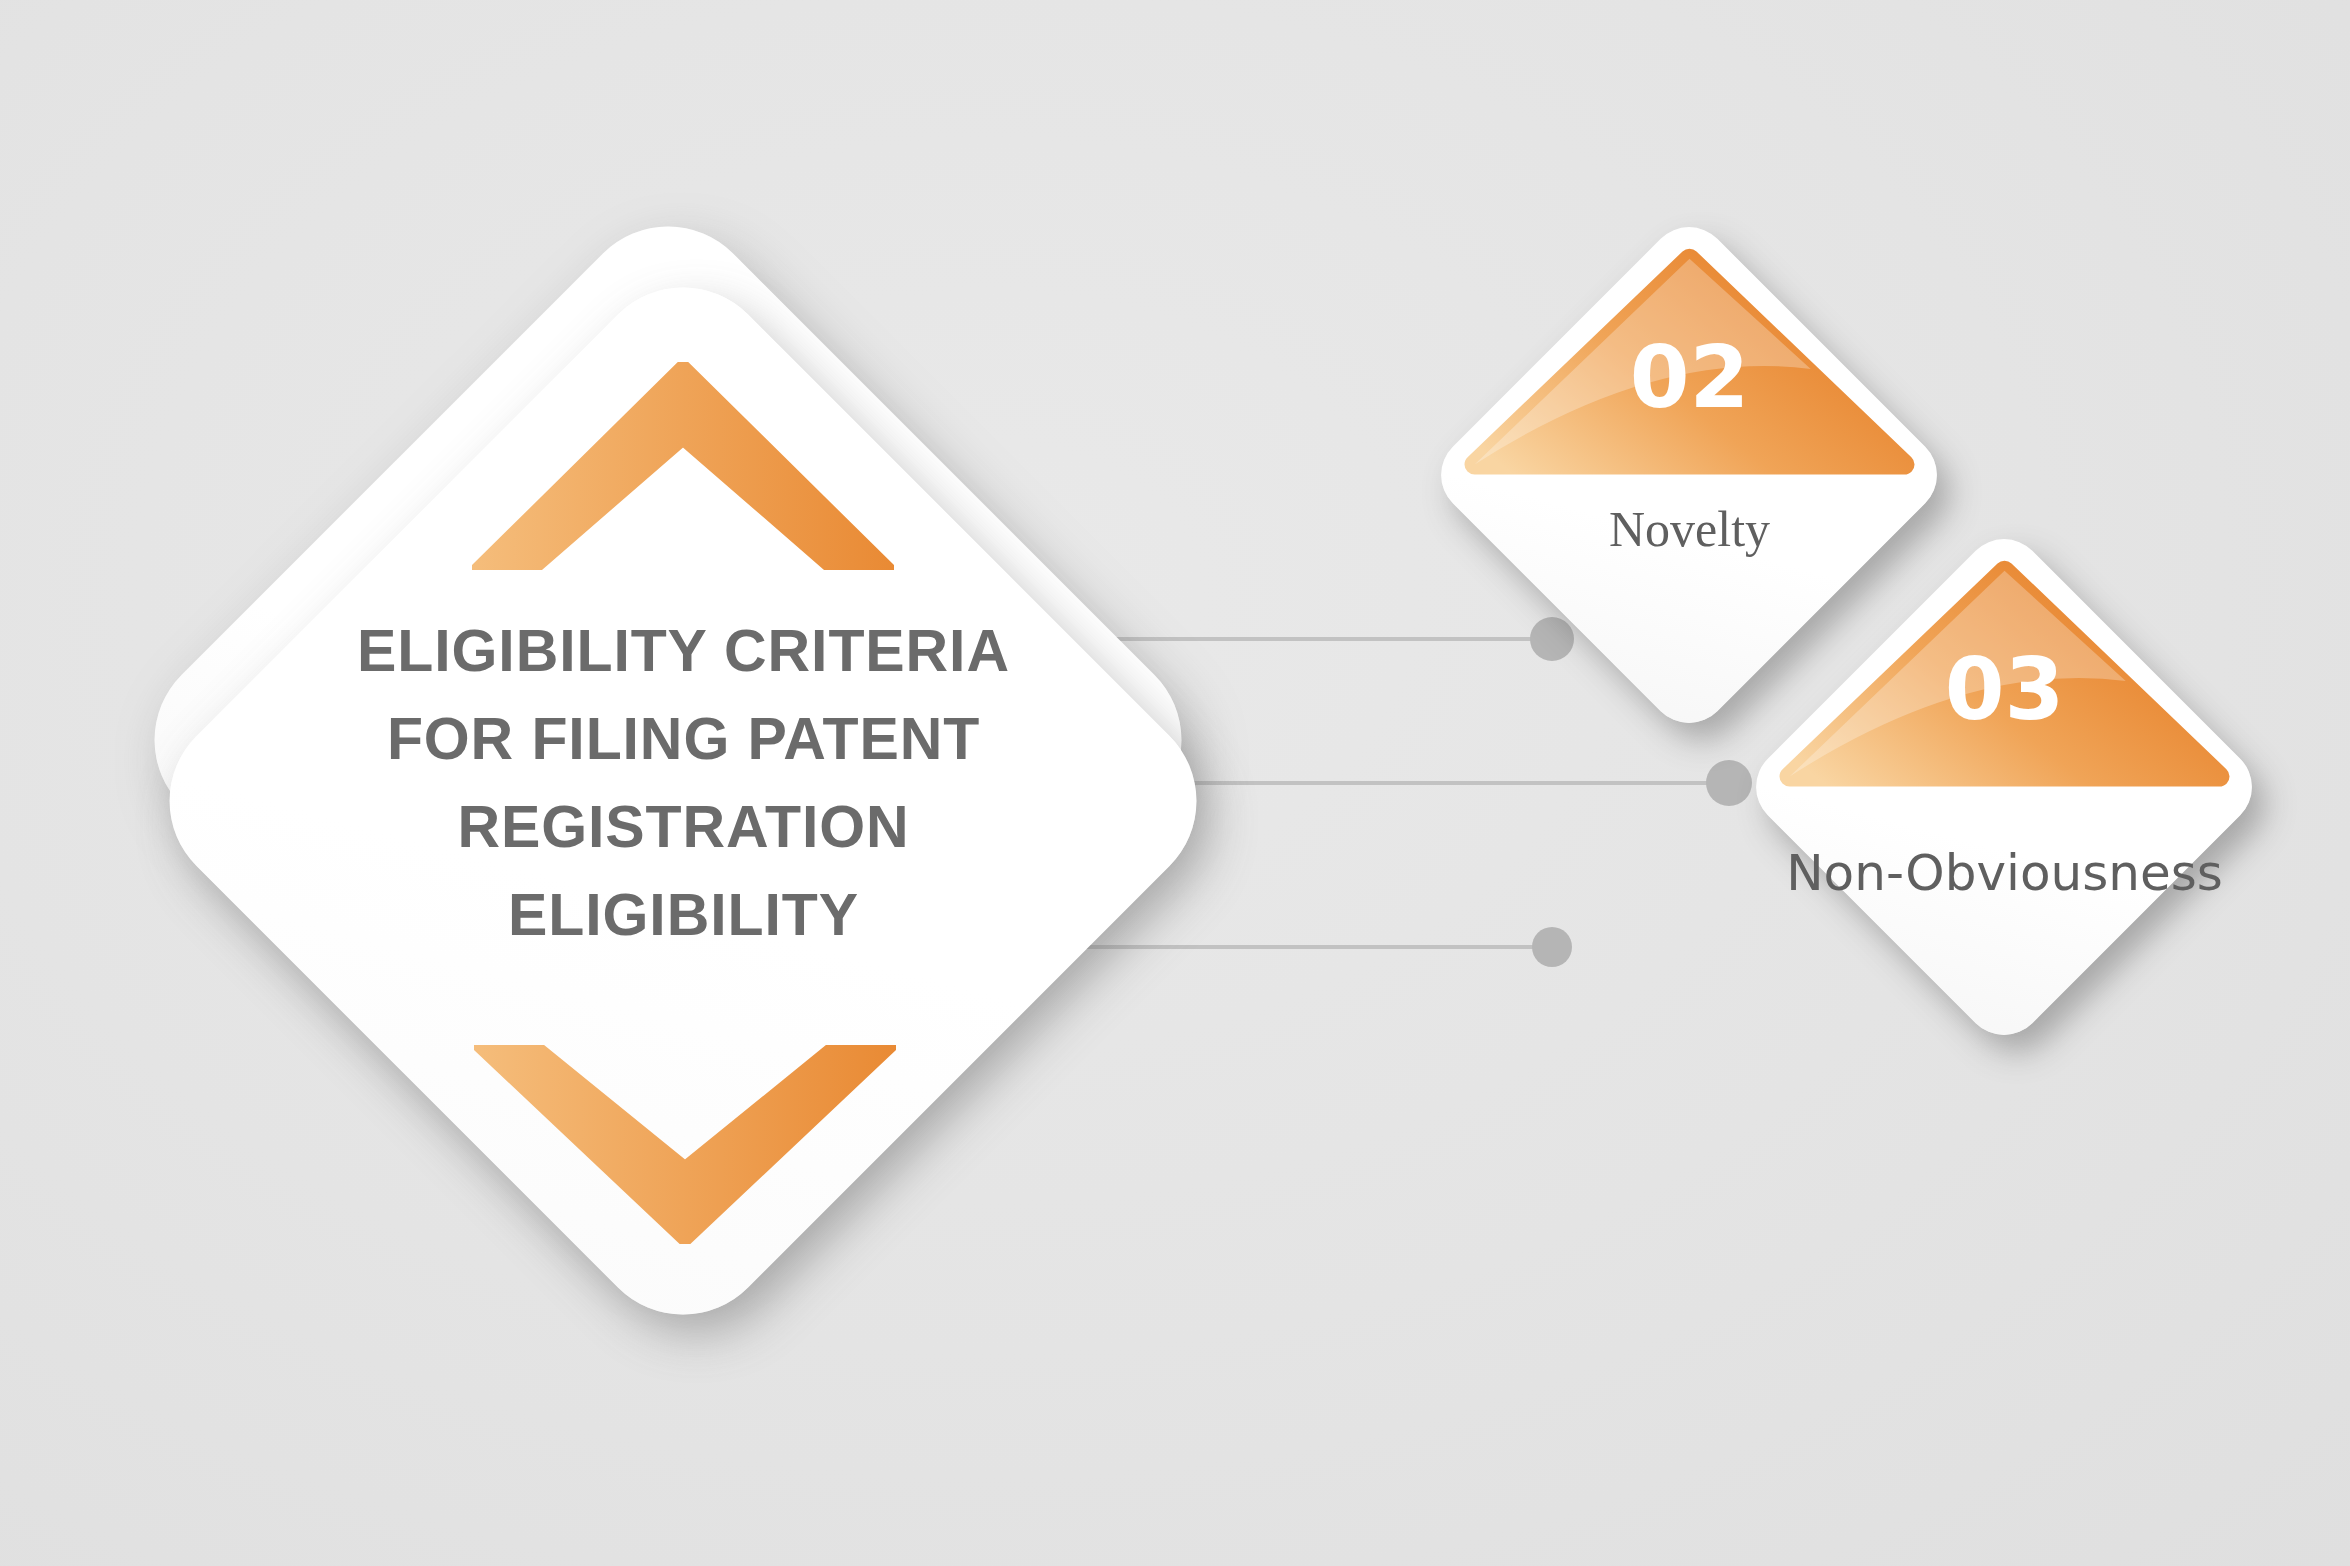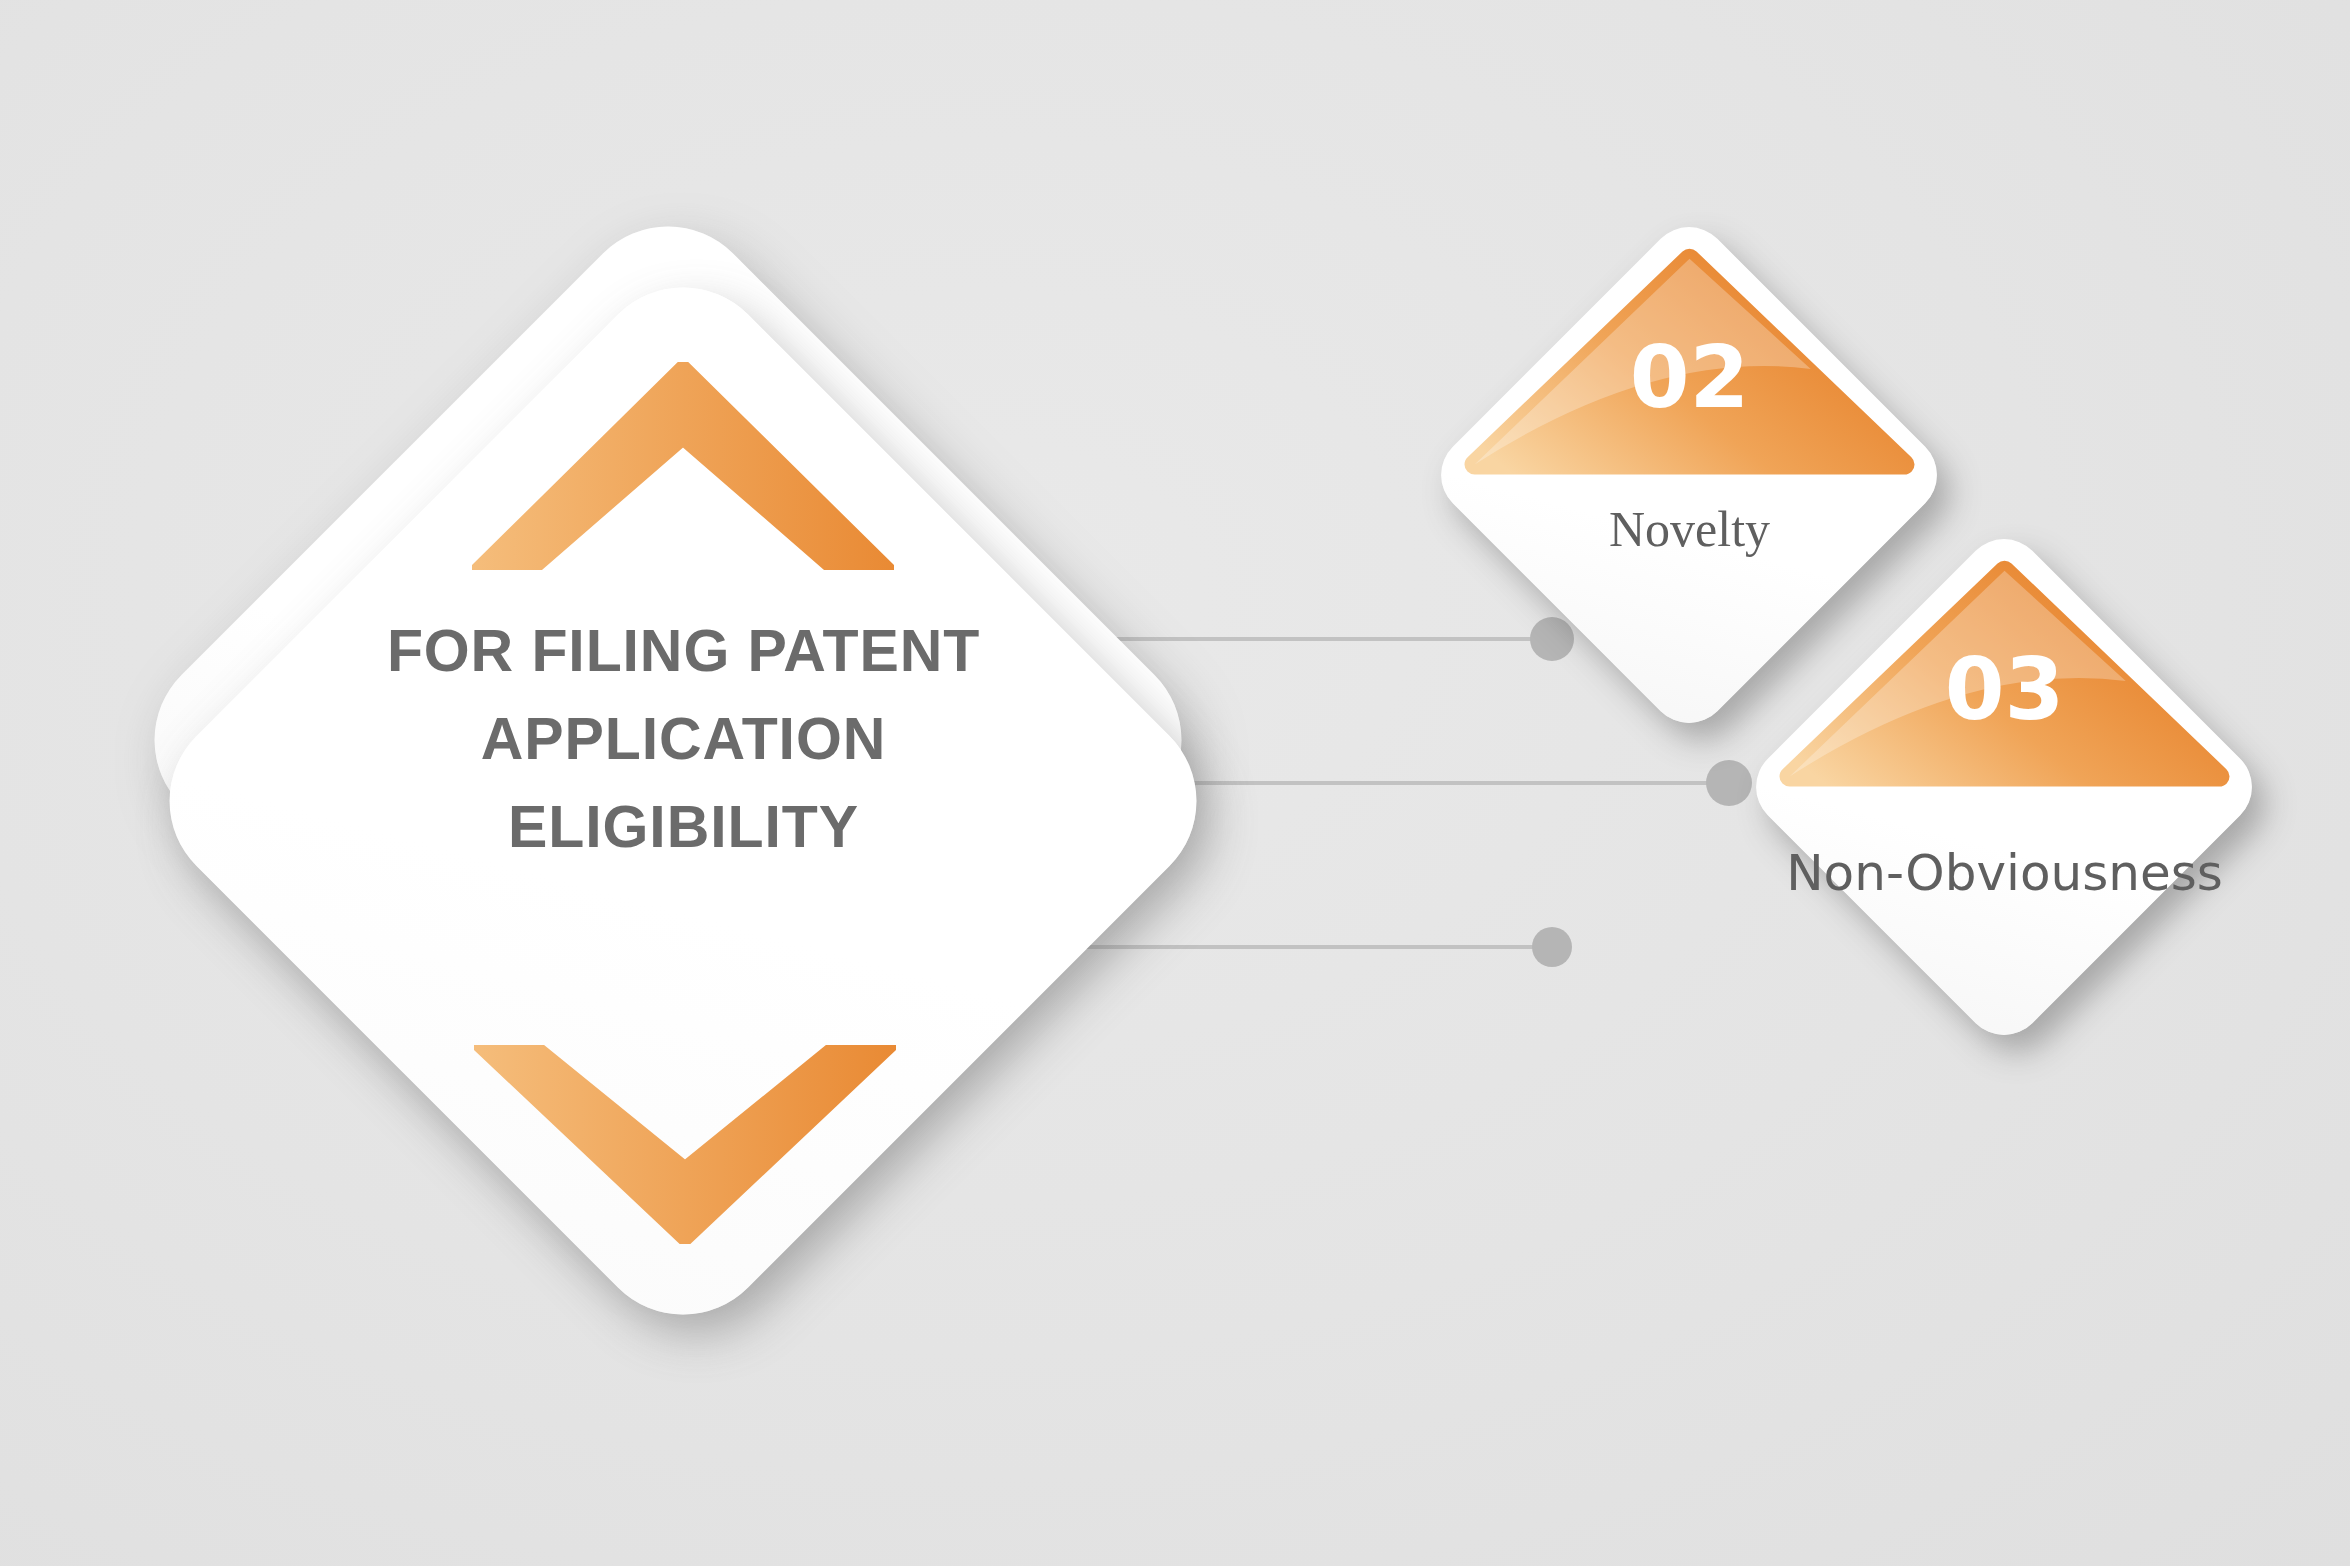--- a/index.html
+++ b/index.html
@@ -155,22 +155,23 @@
 
   <div class="big-diamond" id="big-diamond-back"></div>
   <div class="big-diamond" id="big-diamond-front"></div>
 
   <div class="big-content">
     <svg class="chevron-up" width="422" height="208" viewBox="0 0 460 227">
       <polygon points="0,227 230,0 460,227 390,227 230,88 70,227" fill="url(#chev-grad)" stroke="url(#chev-grad)" stroke-width="8" stroke-linejoin="round"></polygon>
     </svg>
 
     <div class="main-title">
+      <div>ELIGIBILITY CRITERIA</div>
       <div>FOR FILING PATENT</div>
-      <div>APPLICATION</div>
+      <div>REGISTRATION</div>
       <div>ELIGIBILITY</div>
     </div>
 
     <svg class="chevron-down" width="422" height="199" viewBox="0 0 460 217">
       <polygon points="0,0 70,0 230,130 390,0 460,0 230,217" fill="url(#chev-grad)" stroke="url(#chev-grad)" stroke-width="8" stroke-linejoin="round"></polygon>
     </svg>
   </div>
 
   <div class="node" id="node-novelty">
     <div class="node-tile"></div>

